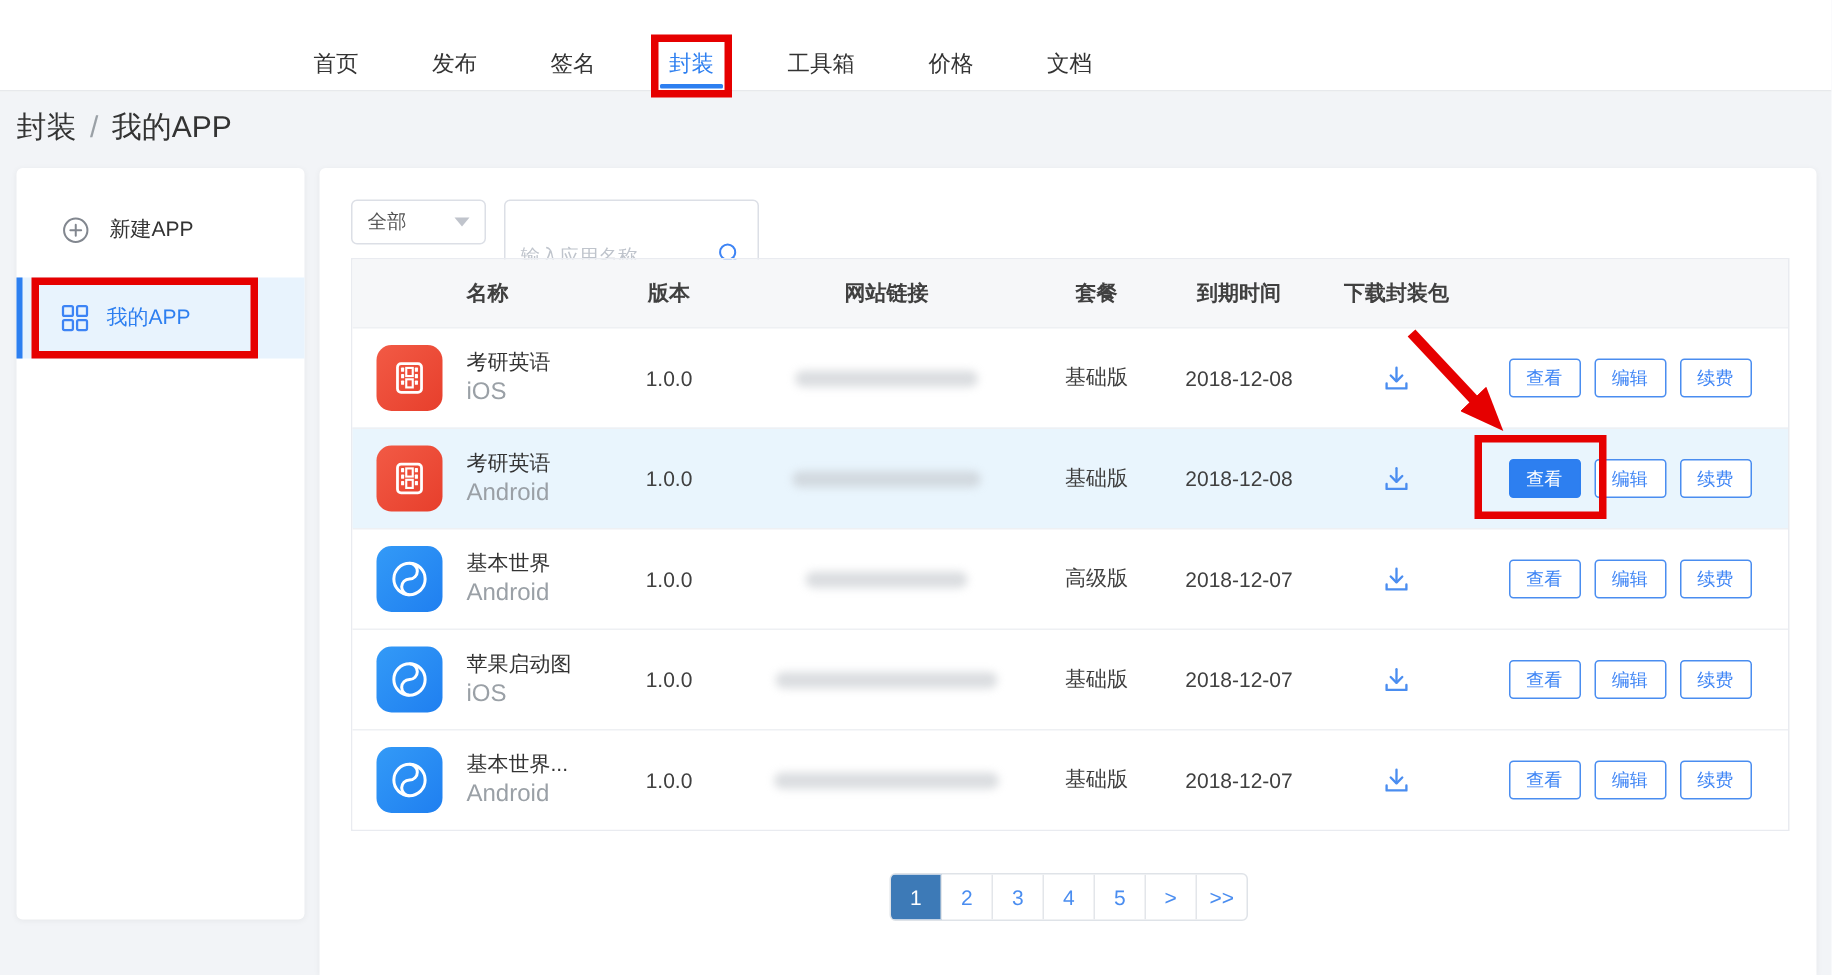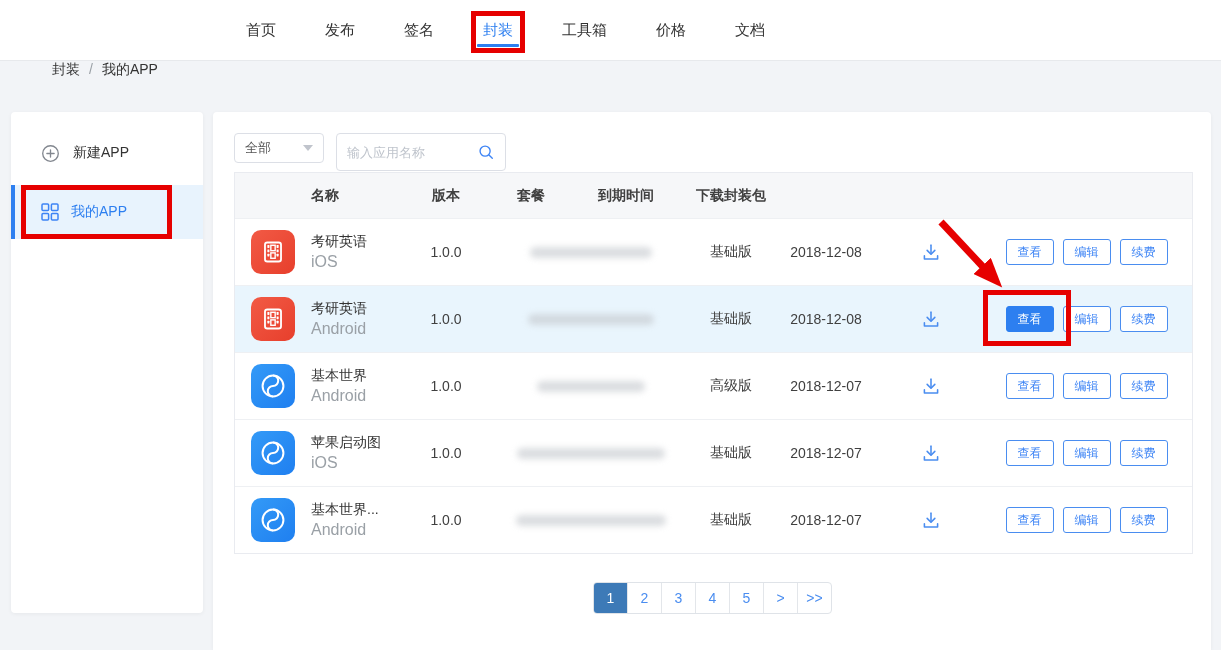--- a/index.html
+++ b/index.html
@@ -3,37 +3,37 @@
 <meta charset="utf-8">
 <style>
   * { margin:0; padding:0; box-sizing:content-box; }
   html,body { width:1221px; height:650px; }
   body {
     position:relative; background:#f2f4f7; overflow:hidden;
     font-family:"Liberation Sans","DejaVu Sans",sans-serif; color:#333;
   }
   
   .header { position:absolute; left:0; top:0; width:100%; height:60px; background:#fff; border-bottom:1px solid #e7e9ec; z-index:5; }
-  .nav { position:absolute; left:209px; top:0; height:60px; display:flex; gap:49px;margin-left:37px; }
+  .nav { position:absolute; left:209px; top:12px; height:60px; display:flex; gap:49px; }
   .nav-item { position:relative; display:flex; align-items:center; height:60px; font-size:15px; color:#333; cursor:pointer; white-space:nowrap; }
   .nav-item.active { color:#2d7ff0; }
   .nav-item.active::after { content:""; position:absolute; left:-6px; right:-6px; bottom:13px; height:3px; background:#2d7ff0; border-radius:1px; }
   
-  .breadcrumb { position:absolute; left:11px; top:61px; font-size:14px; color:#333; z-index:2;margin-left:41px; }
+  .breadcrumb { position:absolute; left:11px; top:71px; font-size:20px; color:#333; z-index:2; }
   .breadcrumb .sep { color:#9aa0a6; margin:0 9px; }
   
   .sidebar { position:absolute; left:11px; top:112px; width:192px; height:501px; background:#fff; border-radius:4px; box-shadow:0 1px 4px rgba(0,0,0,.05); z-index:2; }
   .side-item-new { margin-top:25px; height:32px; display:flex; align-items:center; padding-left:30px; gap:13px; font-size:14px; color:#333; cursor:pointer; }
   .side-item-my { position:relative; margin-top:16px; height:54px; display:flex; align-items:center; padding-left:25px; gap:11px; font-size:14px; color:#2d7ff0; background:#e8f3fd; border-left:4px solid #2d7ff0; cursor:pointer; }
   
   .main { position:absolute; left:213px; top:112px; width:998px; height:538px; background:#fff; border-radius:4px 4px 0 0; box-shadow:0 1px 4px rgba(0,0,0,.05); z-index:2; }
   .filter-bar { position:absolute; left:21px; top:21px; display:flex; gap:12px; }
   .select { width:68px; height:28px; border:1px solid #dcdfe6; border-radius:4px; display:flex; align-items:center; justify-content:space-between; padding:0 10px; font-size:13px; color:#555; background:#fff; cursor:pointer; }
   .caret { width:0; height:0; border-left:5px solid transparent; border-right:5px solid transparent; border-top:6px solid #c0c4cc; }
-  .search { width:148px; height:28px; border:1px solid #dcdfe6; border-radius:4px; display:flex; align-items:center; justify-content:space-between; padding:4px 10px; background:#fff; }
+  .search { width:148px; height:28px; border:1px solid #dcdfe6; border-radius:4px; display:flex; align-items:flex-end; justify-content:space-between; padding:16px 10px; background:#fff; }
   .search input { border:none; outline:none; width:112px; font-size:13px; color:#333; font-family:inherit; }
   .search input::placeholder { color:#bfc4cc; }
   
   .table { position:absolute; left:21px; top:60px; width:957px; border:1px solid #e9ebf0; }
   .thead { display:flex; height:45px; background:#f6f7f9; align-items:center; font-size:14px; font-weight:bold; color:#333; }
   .trow { display:flex; height:66px; align-items:center; border-top:1px solid #eef0f3; background:#fff; }
   .trow.active-row { background:#e9f5fd; }
   .cell { display:flex; align-items:center; justify-content:center; font-size:14px; color:#404040; }
   .c-icon { width:76px; }
   .c-name { width:90px; justify-content:flex-start; text-align:left; }
@@ -123,20 +123,21 @@
           <path d="M13.3 13.3 L17 17"></path>
         </svg>
     </div>
   </div>
 
   <div class="table">
     <div class="thead">
       <div class="cell c-icon"></div>
       <div class="cell c-name">名称</div>
       <div class="cell c-version">版本</div>
+      <div class="cell c-link">网站链接</div>
       <div class="cell c-plan">套餐</div>
       <div class="cell c-expiry">到期时间</div>
       <div class="cell c-download">下载封装包</div>
     </div>
 
     <div class="trow">
       <div class="cell c-icon">
           <div class="app-icon film">
         <svg width="26" height="26" viewBox="0 0 24 24">
               <rect x="4.6" y="3.2" width="14.8" height="17.6" rx="2.2" fill="none" stroke="#fff" stroke-width="1.7"></rect>

